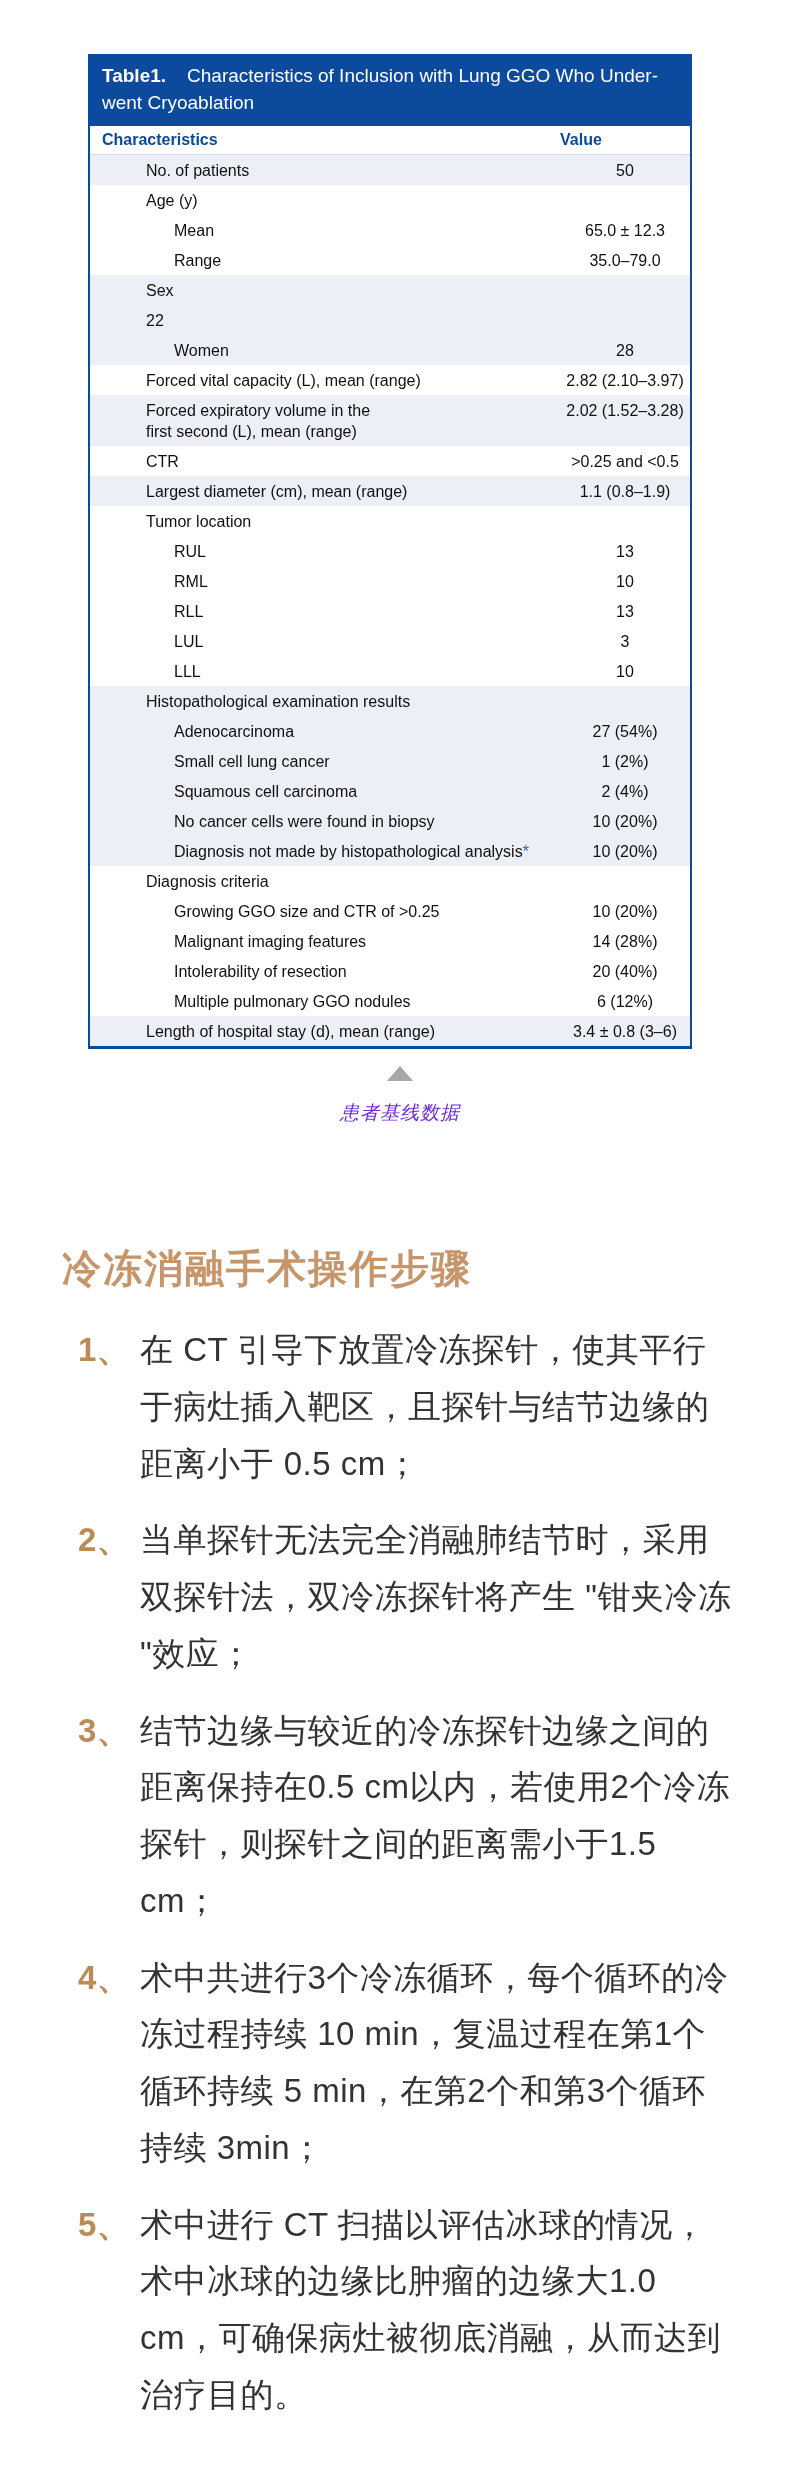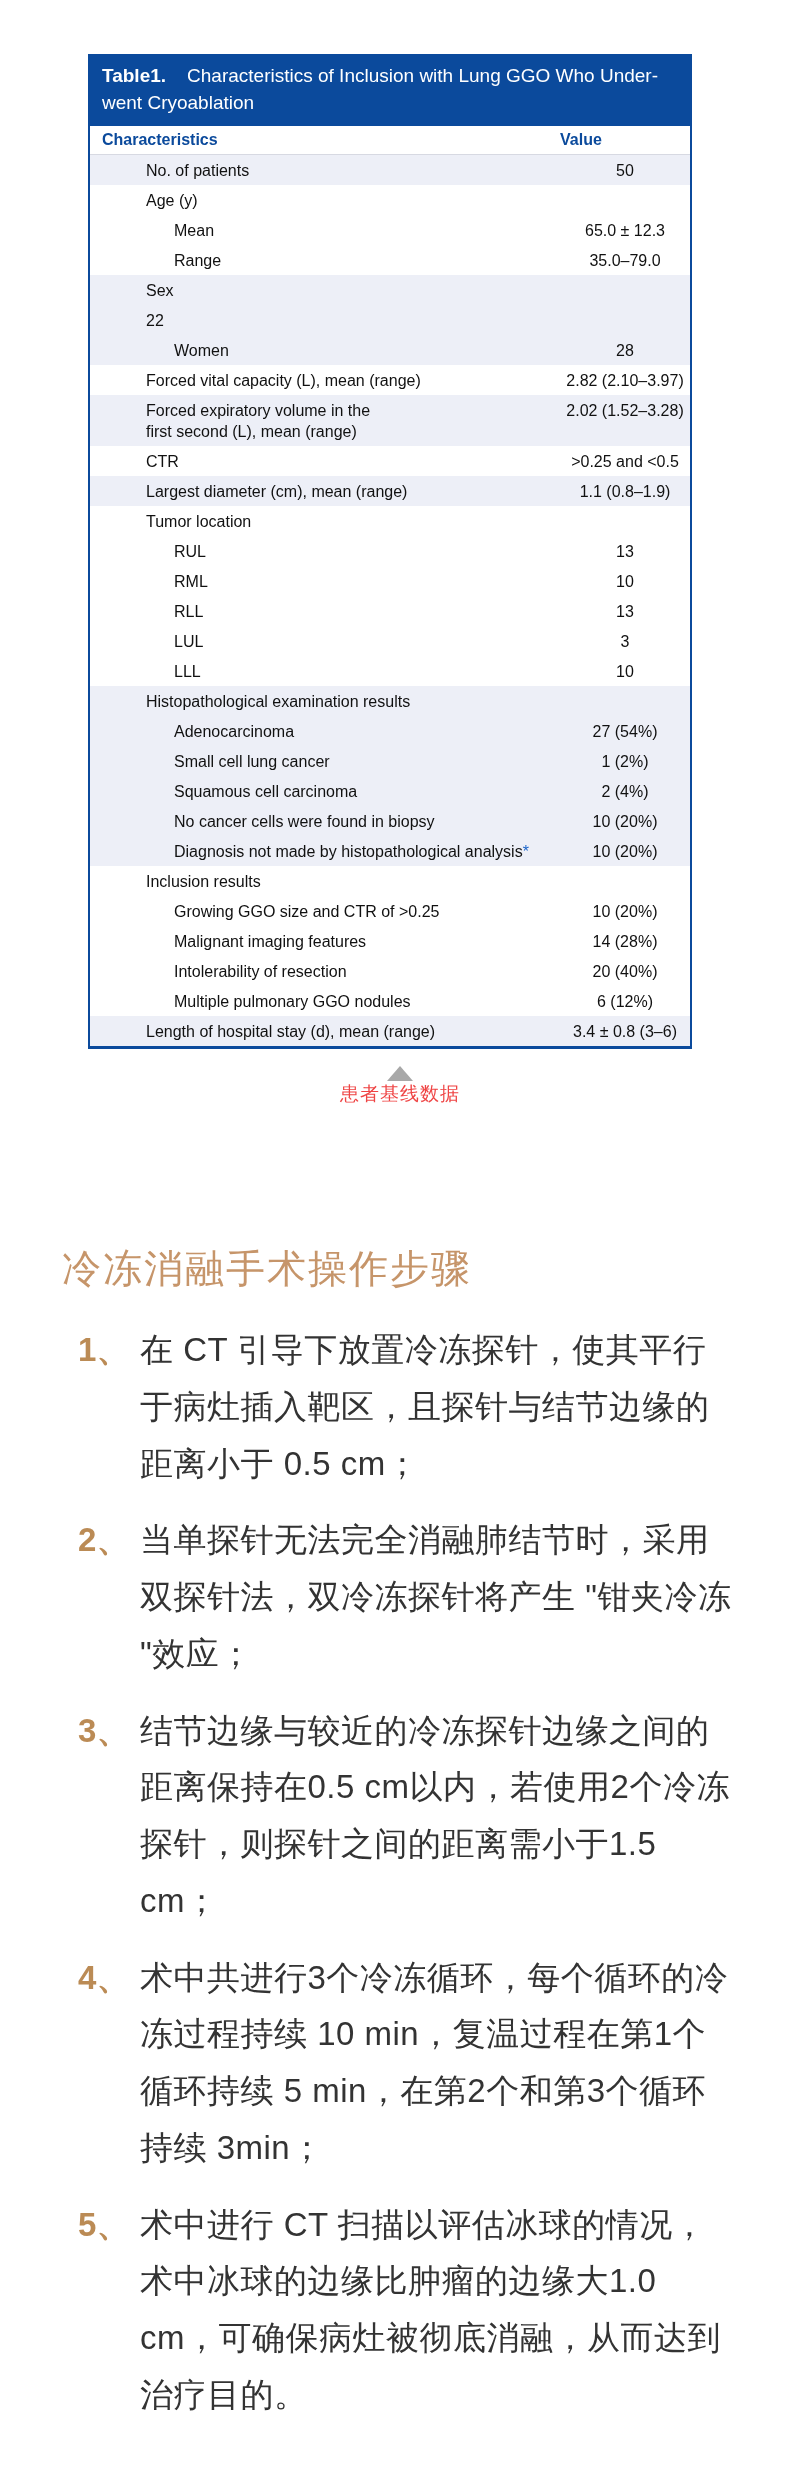--- a/index.html
+++ b/index.html
@@ -46,28 +46,28 @@
     position:absolute; left:0; top:1066px; width:800px;
     text-align:center;
   }
   .tri-up {
     width:0; height:0; margin:0 auto;
     border-left:13px solid transparent;
     border-right:13px solid transparent;
     border-bottom:15px solid #a8a8a8;
   }
   .caption-text {
-    color:#ef4444; font-size:19px; letter-spacing:1px;
+    margin-top:19px; color:#6d28d9; font-size:19px; letter-spacing:1px;font-style:italic;
   }
 
   
   .section-heading {
     position:absolute; left:62px; top:1242px;
     font-family:"Liberation Serif", serif;
-    font-weight:normal; font-size:39px; letter-spacing:2px;
+    font-weight:bold; font-size:39px; letter-spacing:2px;
     color:#c6956a;
   }
 
   
   .steps {
     position:absolute; left:78px; top:1322px; width:660px;
     list-style:none;
   }
   .step {
     display:flex; margin-bottom:20px;
@@ -176,21 +176,21 @@
       </div>
       <div class="trow light ind">
         <span class="rlabel">No cancer cells were found in biopsy</span>
         <span class="rvalue">10 (20%)</span>
       </div>
       <div class="trow light ind">
         <span class="rlabel">Diagnosis not made by histopathological analysis<span class="ast">*</span></span>
         <span class="rvalue">10 (20%)</span>
       </div>
       <div class="trow">
-        <span class="rlabel">Inclusion results</span>
+        <span class="rlabel">Diagnosis criteria</span>
         <span class="rvalue"></span>
       </div>
       <div class="trow ind">
         <span class="rlabel">Growing GGO size and CTR of &gt;0.25</span>
         <span class="rvalue">10 (20%)</span>
       </div>
       <div class="trow ind">
         <span class="rlabel">Malignant imaging features</span>
         <span class="rvalue">14 (28%)</span>
       </div>

